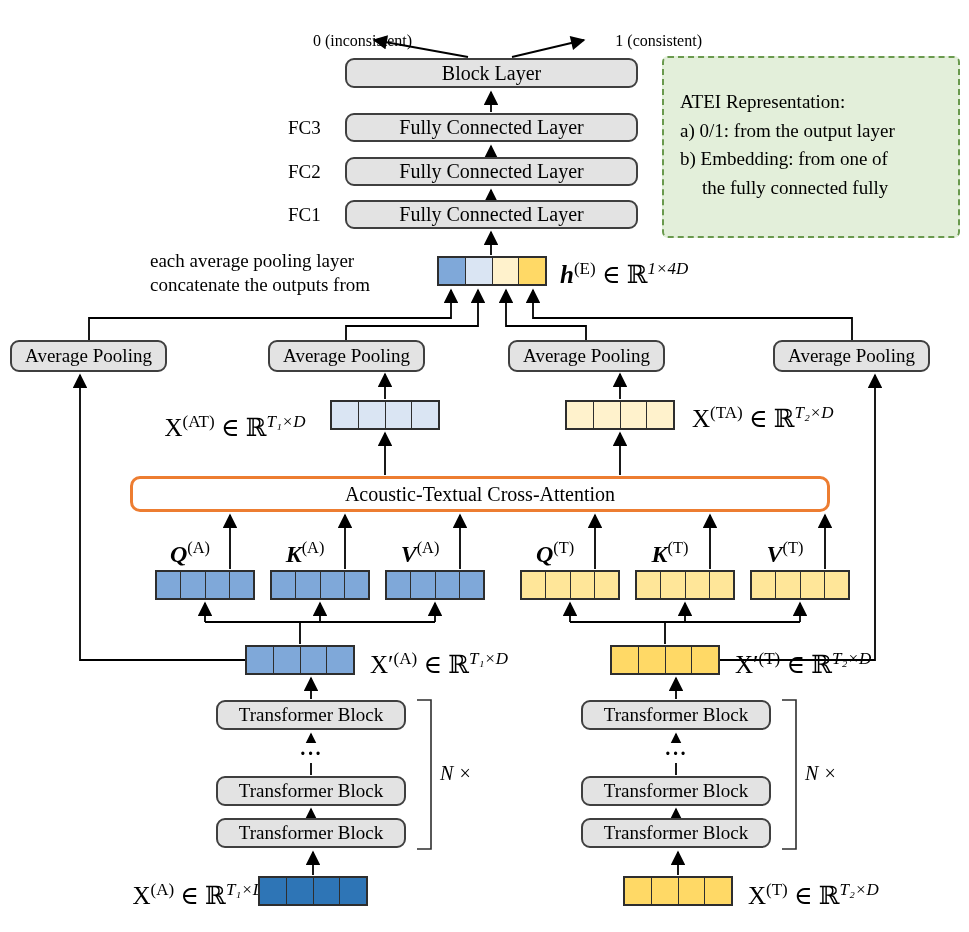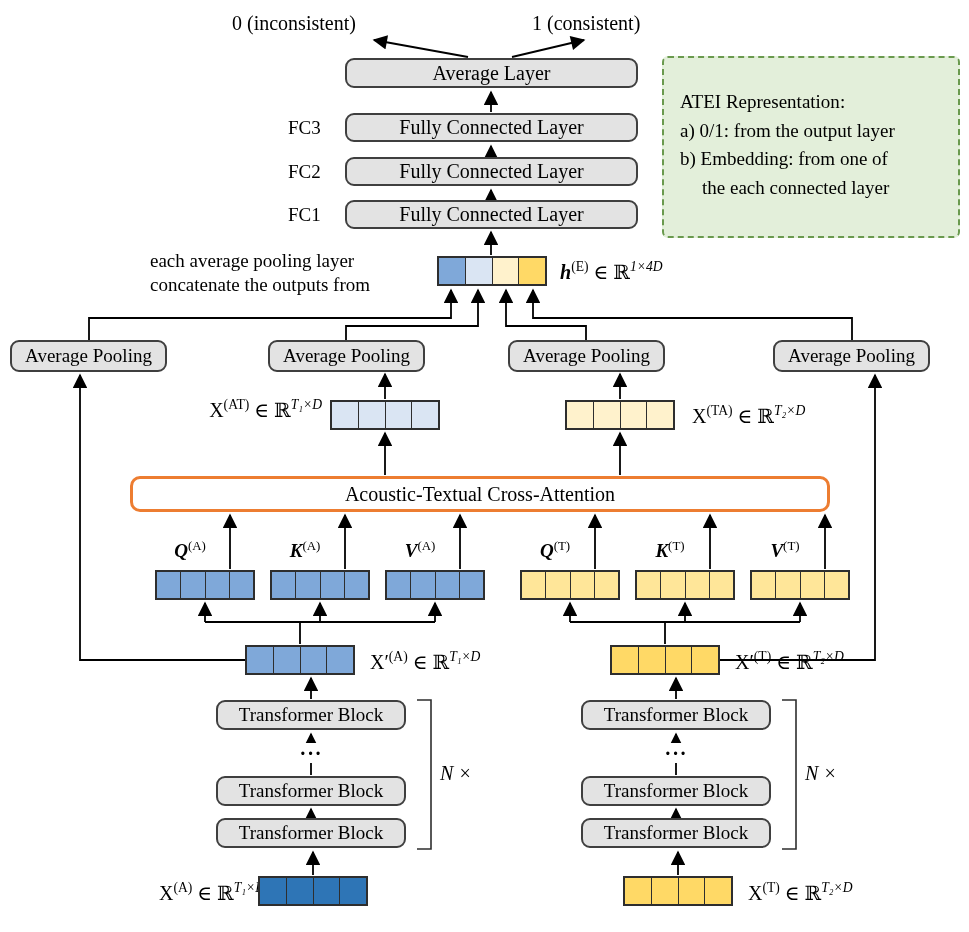--- a/index.html
+++ b/index.html
@@ -21,27 +21,27 @@
   .fill-mid-blue   { background: var(--mid-blue, #7fa8d9); }
   .fill-light-blue { background: var(--light-blue, #dae5f3); }
   .fill-dark-blue  { background: var(--dark-blue, #2e75b6); }
   .fill-yellow     { background: var(--yellow, #ffd966); }
   .fill-mid-yellow { background: var(--mid-yellow, #ffe699); }
   .fill-light-yellow { background: var(--light-yellow, #fff2cc); }
   .cc1 { background: var(--mid-blue, #7fa8d9); }
   .cc2 { background: var(--light-blue, #dae5f3); }
   .cc3 { background: var(--light-yellow, #fff2cc); }
   .cc4 { background: var(--yellow, #ffd966); }
-  .toplabel { font-size: 20px; text-align: left; white-space: nowrap; }
-  .mlabel { font-size: 20px; white-space: nowrap; }
+  .toplabel { font-size: 16px; text-align: right; white-space: nowrap; margin-top: 20px; }
+  .mlabel { font-size: 25px; white-space: nowrap; }
   .mlabel sup, .qkv sup { font-size: 0.68em; }
   .b  { font-weight: normal; }
   .bi { font-weight: bold; font-style: italic; }
   .i  { font-style: italic; }
-  .qkv { font-size: 19px; text-align: center; white-space: nowrap; }
+  .qkv { font-size: 24px; text-align: center; white-space: nowrap; }
   .caption { font-size: 19px; line-height: 1.28; }
   .note {
     background: var(--note-green-fill, #e3efda);
     border: 2px dashed var(--note-green-border, #6a9a4e);
     border-radius: 6px;
     padding: 30px 16px 0 16px;
     font-size: 19px; line-height: 1.5;
   }
   .note .cont { padding-left: 22px; }
   .attn {
@@ -122,28 +122,28 @@
     <g stroke="#2e2e2e" stroke-width="1.6" fill="none">
       <path d="M417,700 L431,700 L431,849 L417,849"></path>
       <path d="M782,700 L796,700 L796,849 L782,849"></path>
     </g>
   </svg>
 
   <div class="abs toplabel" style="left:232px;top:12px;width:180px">0 (inconsistent)</div>
   <div class="abs toplabel" style="left:532px;top:12px;width:170px">1 (consistent)</div>
 
   <div class="abs gbox" style="left:345px;top:58px;width:293px;height:30px">
-    <span>Average Layer</span>
+    <span>Block Layer</span>
   </div>
 
   <div class="abs note" style="left:662px;top:56px;width:298px;height:182px">
     <div><span class="b">ATEI Representation</span><span>:</span></div>
     <div>a) 0/1: from the output layer</div>
     <div>b) Embedding: from one of</div>
-    <div class="cont">the each connected layer</div>
+    <div class="cont">the fully connected fully</div>
   </div>
 
   <div class="abs fctag" style="left:288px;top:117px;width:50px">FC3</div>
   <div class="abs gbox" style="left:345px;top:113px;width:293px;height:29px">
     <span>Fully Connected Layer</span>
   </div>
   <div class="abs fctag" style="left:288px;top:161px;width:50px">FC2</div>
   <div class="abs gbox" style="left:345px;top:157px;width:293px;height:29px">
     <span>Fully Connected Layer</span>
   </div>
@@ -173,21 +173,21 @@
   <div class="abs gbox" style="left:268px;top:340px;width:157px;height:32px;font-size:19px">
     <span>Average Pooling</span>
   </div>
   <div class="abs gbox" style="left:508px;top:340px;width:157px;height:32px;font-size:19px">
     <span>Average Pooling</span>
   </div>
   <div class="abs gbox" style="left:773px;top:340px;width:157px;height:32px;font-size:19px">
     <span>Average Pooling</span>
   </div>
 
-  <div class="abs mlabel" style="left:148px;top:397px;width:174px;text-align:right">
+  <div class="abs mlabel" style="left:148px;top:412px;width:174px;text-align:center">
     <span class="b">X</span><sup>(AT)</sup><span> ∈ ℝ</span><sup class="i">T₁×D</sup>
   </div>
   <div class="abs strip fill-light-blue" style="left:330px;top:400px;width:110px">
     <i class="c"></i>
       <i class="c"></i>
       <i class="c"></i>
       <i class="c"></i>
   </div>
   <div class="abs strip fill-light-yellow" style="left:565px;top:400px;width:110px">
     <i class="c"></i>

